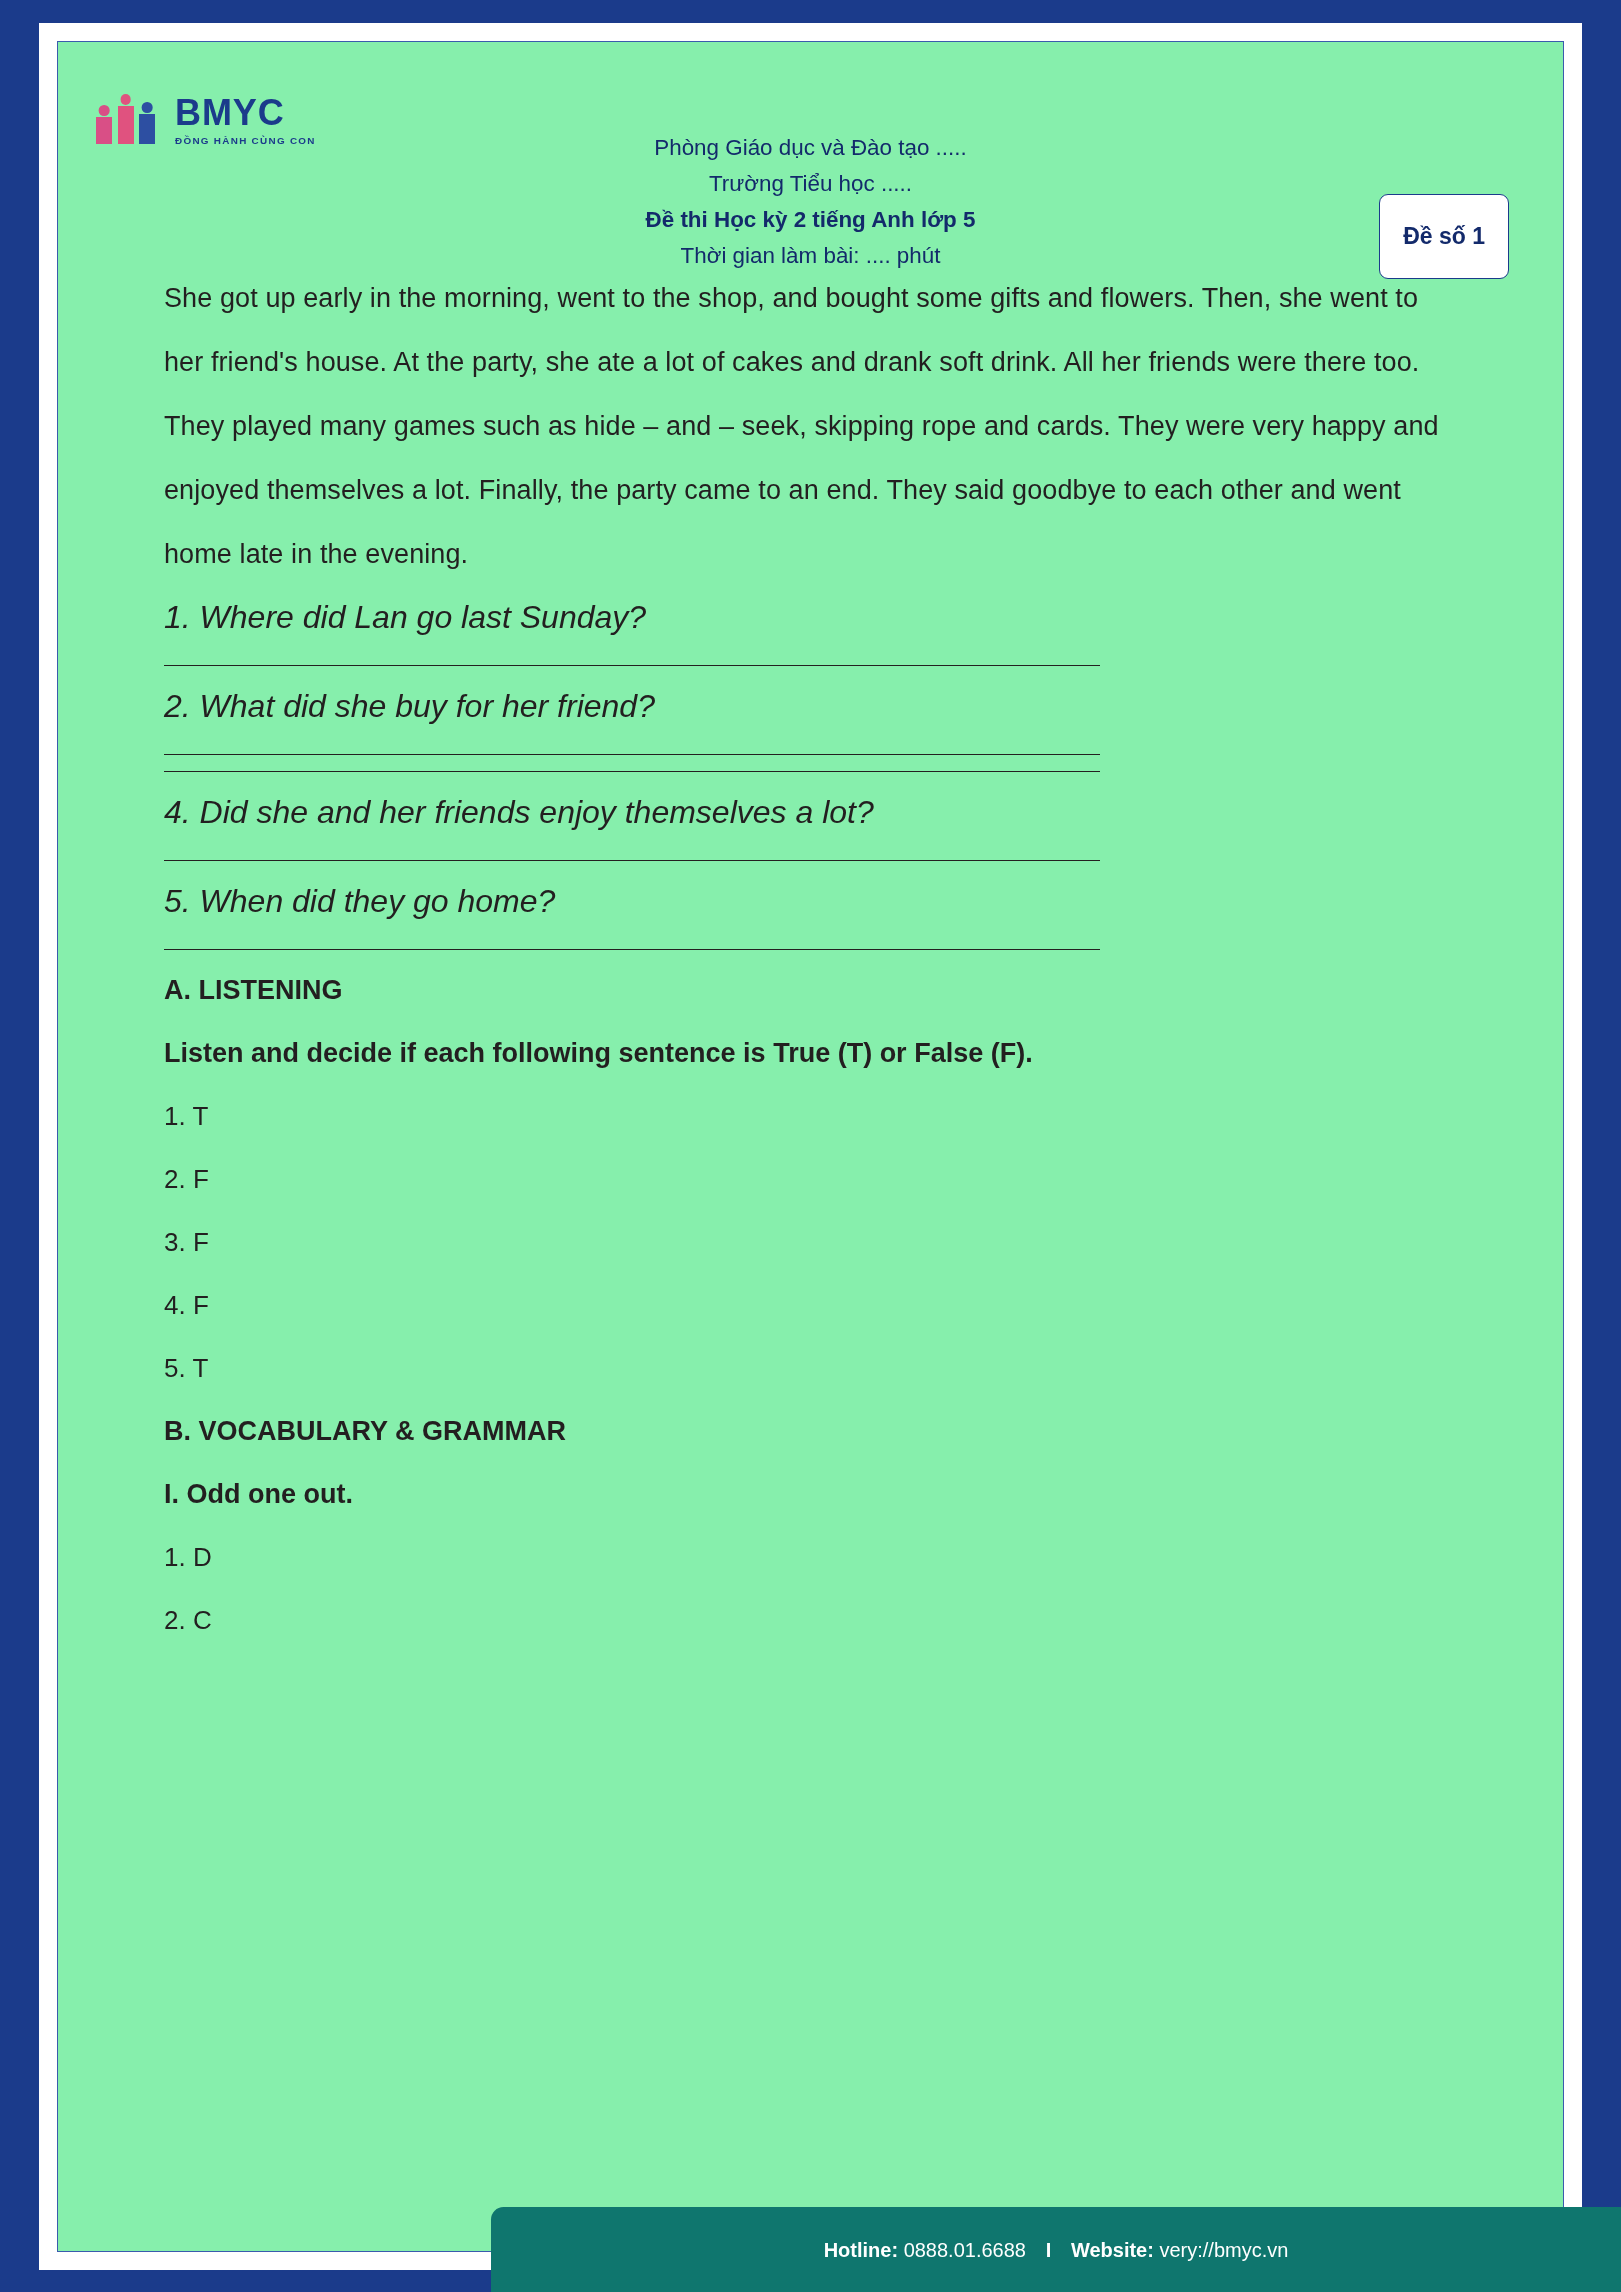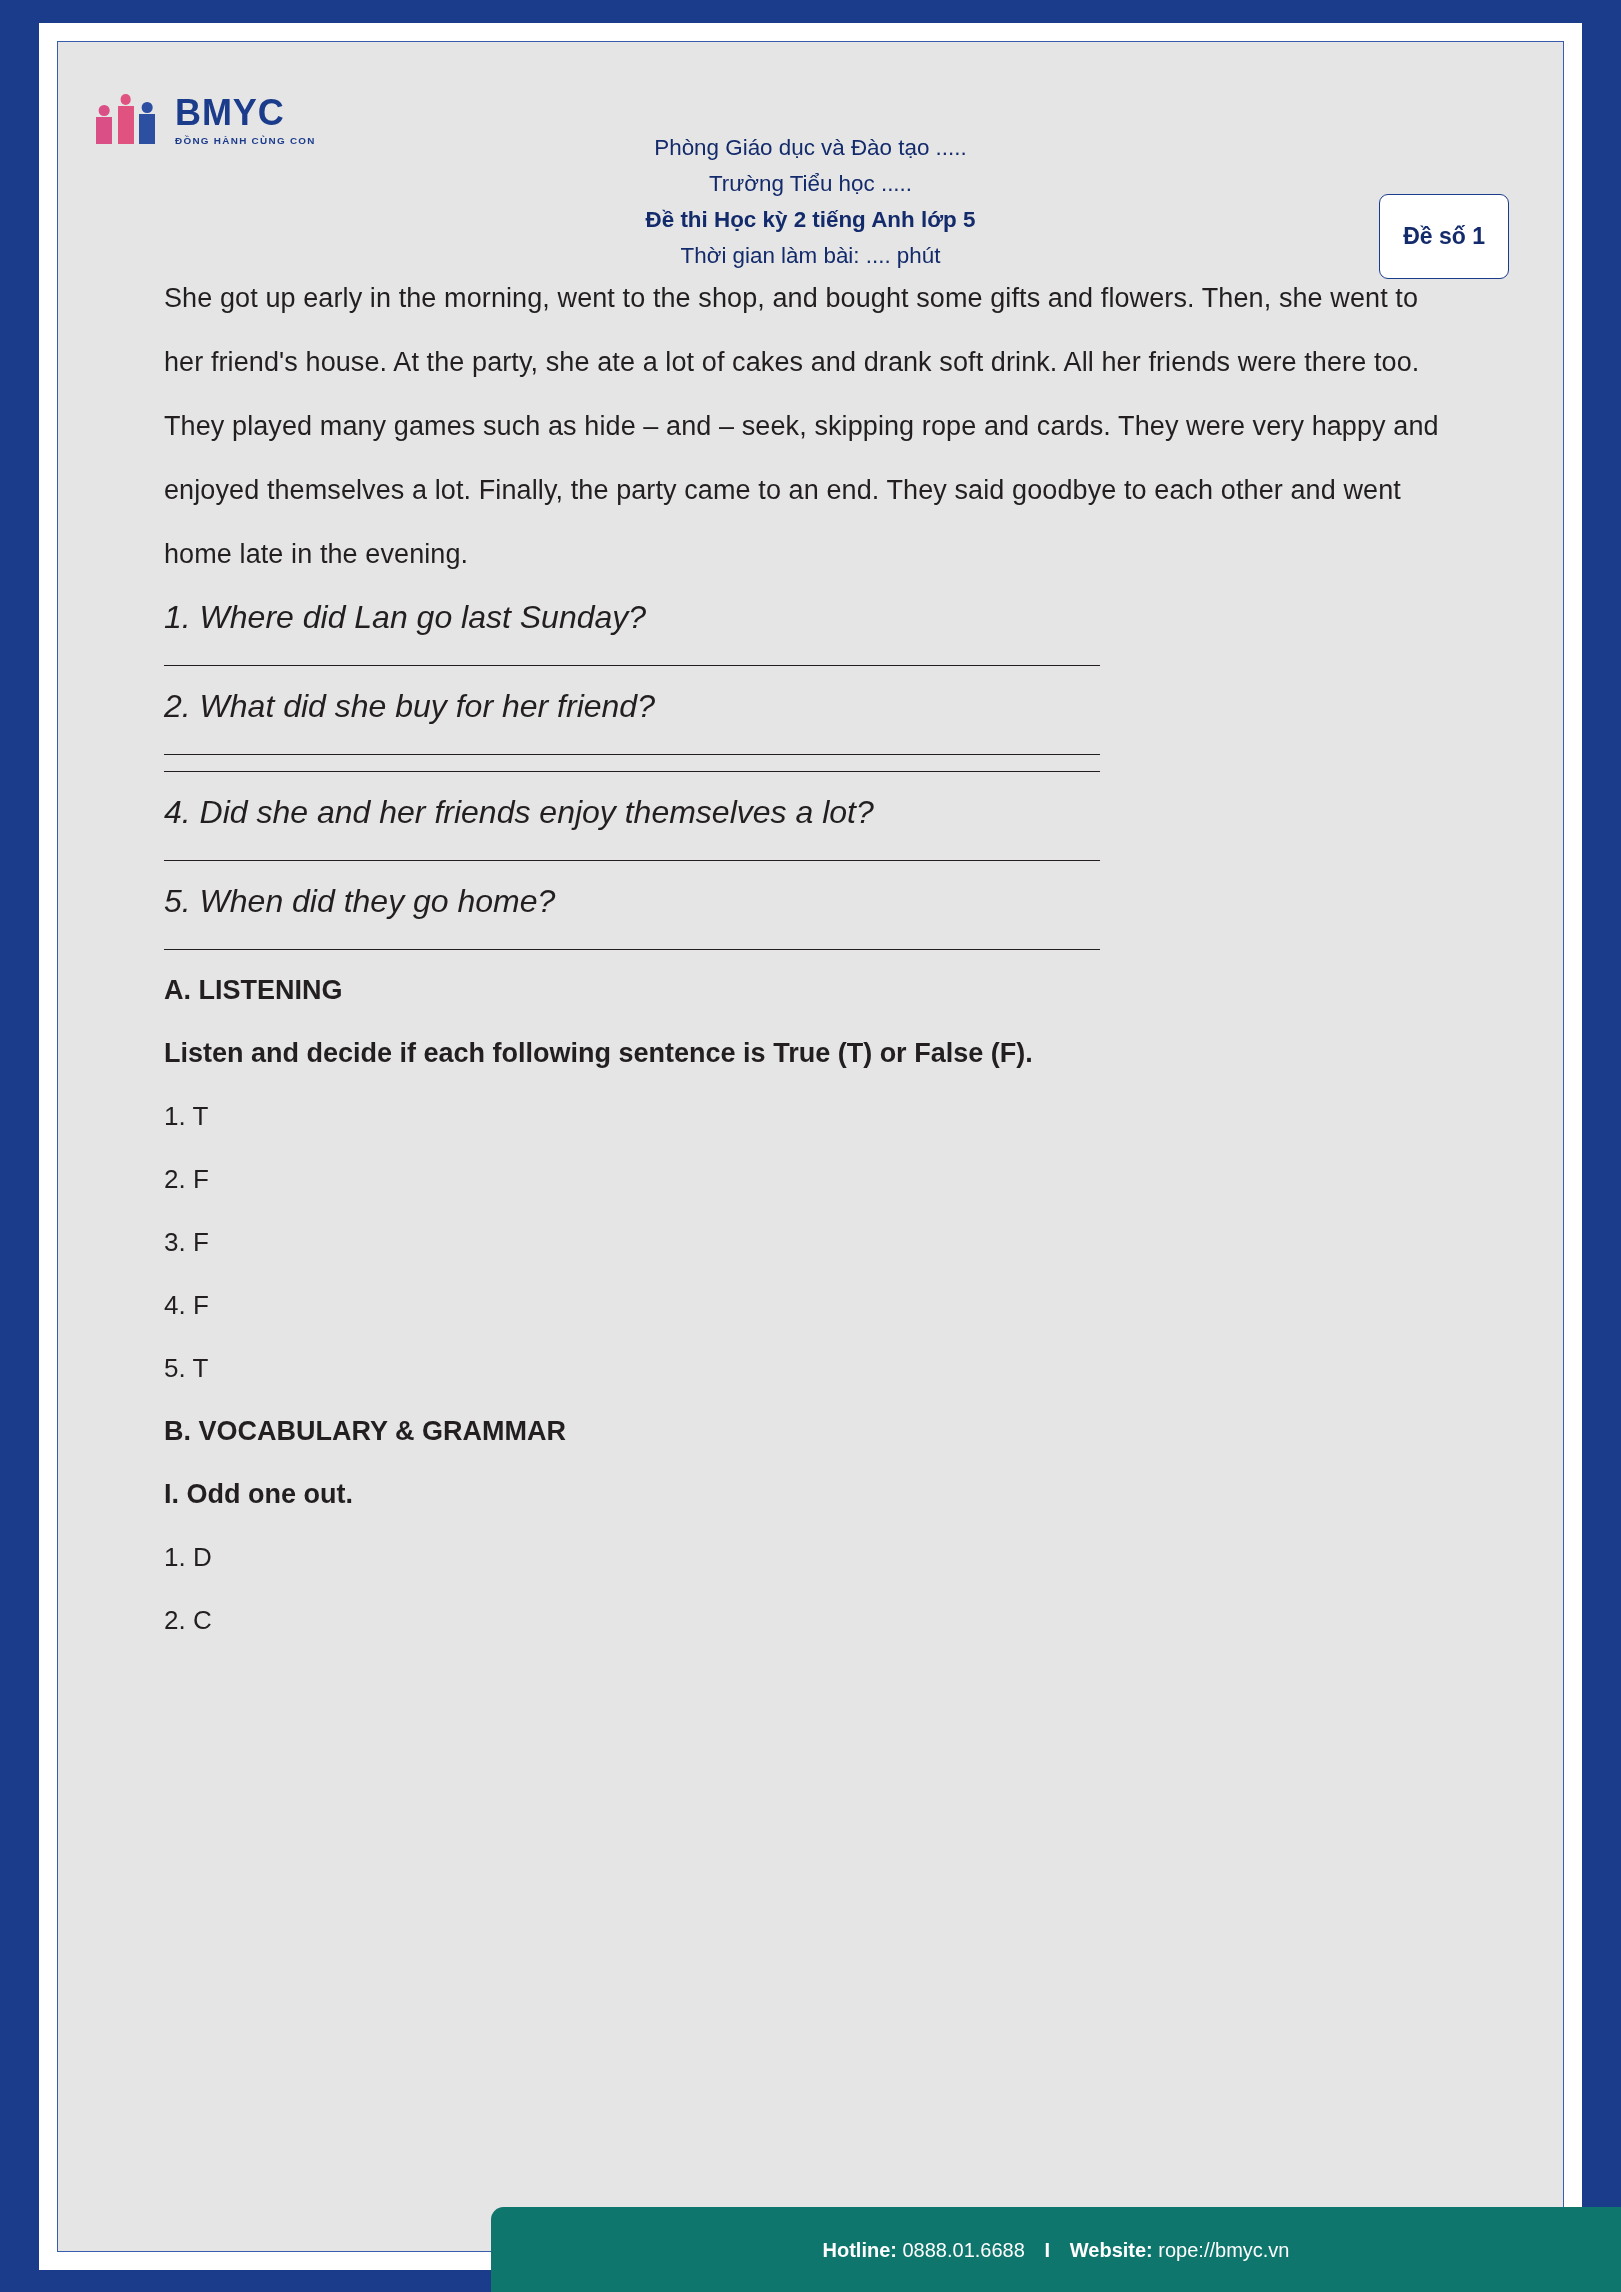--- a/index.html
+++ b/index.html
@@ -29,21 +29,21 @@
     width: 1549px;
     height: 2253px;
     background: #ffffff;
     box-sizing: border-box;
     border: 3.6px solid #1b3b8b;
   }
   .sheet {
     position: absolute;
     left: 18px; top: 18px;
     right: 18px; bottom: 18px;
-    background: #e5e5e5;
+    background: #86efac;
     box-sizing: border-box;
     border: 0.9px solid #3b5bad;
     overflow: hidden;
   }
   
   .doc-header {
     position: relative;
     height: 224px;
   }
   .logo {
@@ -261,16 +261,16 @@
 
       </div>
     </div>
   </div>
 
   <div class="footer-ribbon">
     <span class="lbl">Hotline:</span>&nbsp;
     <span>0888.01.6688</span>
     <span class="sep">I</span>
     <span class="lbl">Website:</span>&nbsp;
-    <span>rope://bmyc.vn</span>
+    <span>very://bmyc.vn</span>
   </div>
 </div>
 
 
 </body></html>

